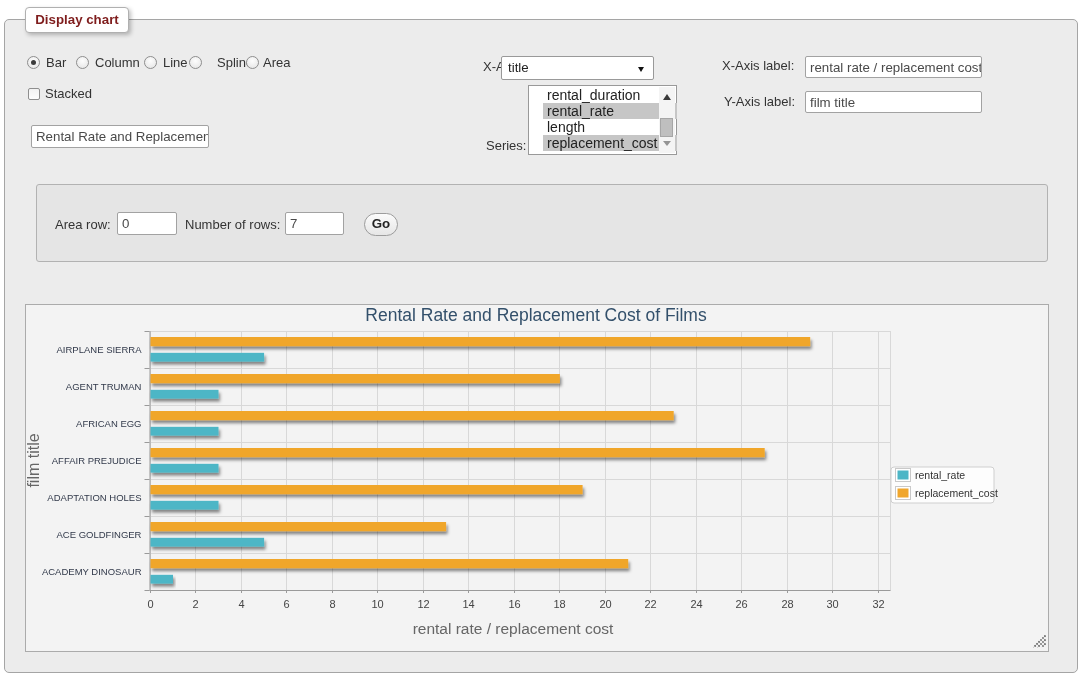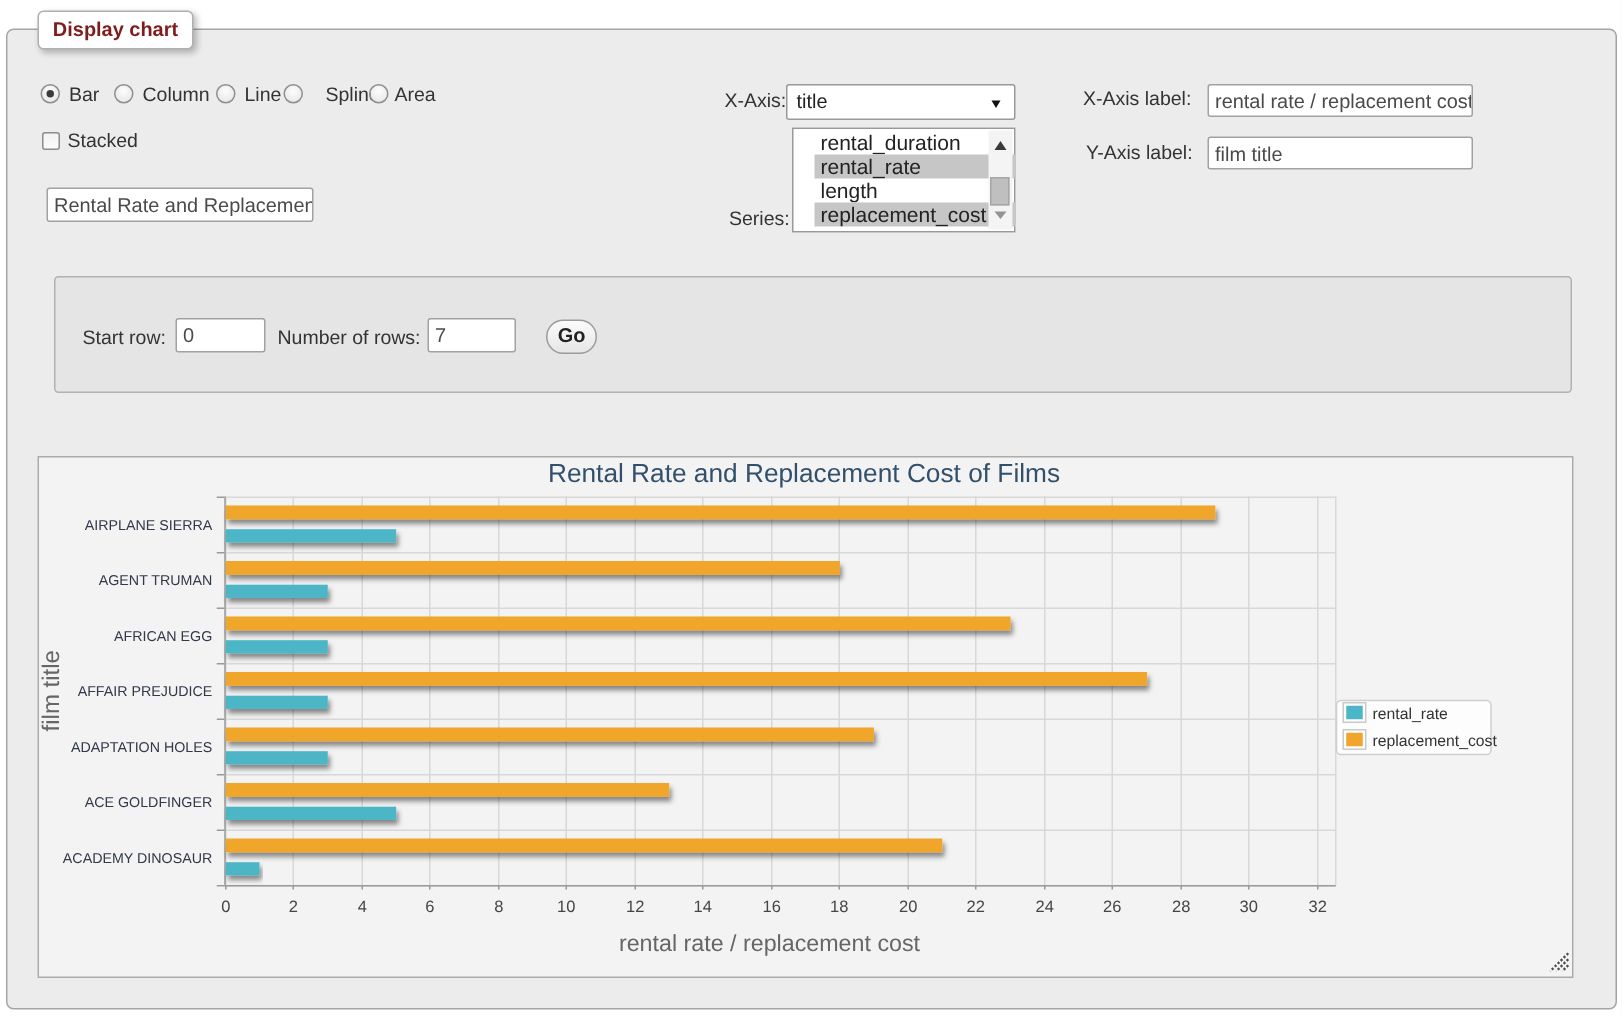--- a/index.html
+++ b/index.html
@@ -6,21 +6,21 @@
 body{font-family:"Liberation Sans",sans-serif;font-size:13.3px;color:#333;}
 #stage{position:relative;width:1081px;height:681px;overflow:hidden;}
 .abs{position:absolute;}
 #outer{left:4px;top:19px;width:1072px;height:652px;background:#ececec;border:1px solid #a5a5a5;border-radius:5px;}
 #legendbox{left:25px;top:7px;width:102px;height:24px;background:#fff;border:1px solid #b0b0b0;border-radius:4px;box-shadow:2px 2px 4px rgba(0,0,0,0.25);text-align:center;line-height:23px;font-weight:bold;font-size:13.3px;color:#7f1d1d;}
 .radio{width:11px;height:11px;border:1px solid #8e8e8e;border-radius:50%;background:radial-gradient(circle at 50% 35%,#fdfdfd,#e3e3e3);}
 .radio.on::after{content:"";position:absolute;left:3px;top:3px;width:5px;height:5px;border-radius:50%;background:#3b3b3b;}
 .cbox{width:10px;height:10px;border:1px solid #8e8e8e;border-radius:2px;background:linear-gradient(#f2f2f2,#fdfdfd);}
 .flabel{font-size:13px;color:#333;}
 input.txt{position:absolute;box-sizing:border-box;border:1px solid #a2a2a2;border-radius:2px;background:#fff;font-family:"Liberation Sans",sans-serif;font-size:13.3px;color:#4a4a4a;padding:0 0 0 4px;margin:0;outline:none;}
-#selbox{left:524px;top:56px;width:153px;height:24px;background:#fff;border:1px solid #999;border-radius:2px;box-sizing:border-box;}
+#selbox{left:501px;top:56px;width:153px;height:24px;background:#fff;border:1px solid #999;border-radius:2px;box-sizing:border-box;}
 #selbox .txt2{position:absolute;left:6px;top:3px;font-size:13.3px;color:#222;}
 #selarrow{position:absolute;right:9px;top:10px;width:0;height:0;border-left:3.5px solid transparent;border-right:3.5px solid transparent;border-top:5px solid #111;}
 #listbox{left:528px;top:85px;width:149px;height:70px;background:#fff;border:1px solid #999;box-sizing:border-box;}
 .lrow{position:absolute;left:14px;width:130px;height:16px;line-height:16px;padding-left:4px;font-size:14px;color:#222;white-space:nowrap;}
 .lrow.sel{background:#c6c6c6;}
 #sbar{position:absolute;right:1px;top:1px;width:16px;height:66px;background:#f4f4f4;}
 #sthumb{position:absolute;left:1px;top:31px;width:12px;height:19px;background:#bfbfbf;border:1px solid #a6a6a6;box-sizing:border-box;width:13px;}
 #sup{position:absolute;left:4px;top:7px;width:0;height:0;border-left:4.5px solid transparent;border-right:4.5px solid transparent;border-bottom:6px solid #3a3a3a;}
 #sdown{position:absolute;left:4px;bottom:7px;width:0;height:0;border-left:4.5px solid transparent;border-right:4.5px solid transparent;border-top:5px solid #949494;}
 #rowbox{left:36px;top:184px;width:1010px;height:76px;background:#e5e5e5;border:1px solid #b2b2b2;border-radius:3px;}
@@ -67,21 +67,21 @@
         <div id="sdown"></div>
       </div>
   </div>
 
   <div class="abs flabel" style="left:722px;top:58px;">X-Axis label:</div>
   <input class="txt" style="left: 805px; top: 56px; width: 177px; height: 22px;" value="rental rate / replacement cost of films">
   <div class="abs flabel" style="left:724px;top:94px;text-align:center;">Y-Axis label:</div>
   <input class="txt" style="left: 805px; top: 91px; width: 177px; height: 22px;" value="film title">
 
   <div id="rowbox" class="abs"></div>
-  <div class="abs flabel" style="left:55px;top:217px;">Start row:</div>
+  <div class="abs flabel" style="left:55px;top:217px;">Area row:</div>
   <input class="txt" style="left: 117px; top: 212px; width: 60px; height: 23px;" value="0">
   <div class="abs flabel" style="left:185px;top:217px;">Number of rows:</div>
   <input class="txt" style="left: 285px; top: 212px; width: 59px; height: 23px;" value="7">
   <div id="gobtn" class="abs">Go</div>
 
   <div id="chartbox" class="abs"></div>
   <svg class="abs" style="left:26px;top:305px;" width="1021" height="345">
     <defs>
       <filter id="bs" x="-5%" y="-80%" width="115%" height="300%">
         <feDropShadow dx="1.5" dy="3" stdDeviation="1.6" flood-color="#000" flood-opacity="0.45"></feDropShadow>

